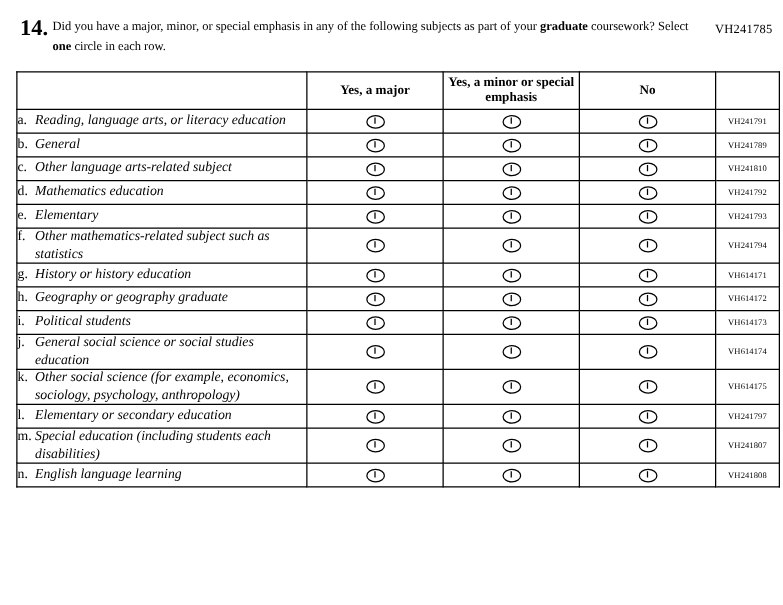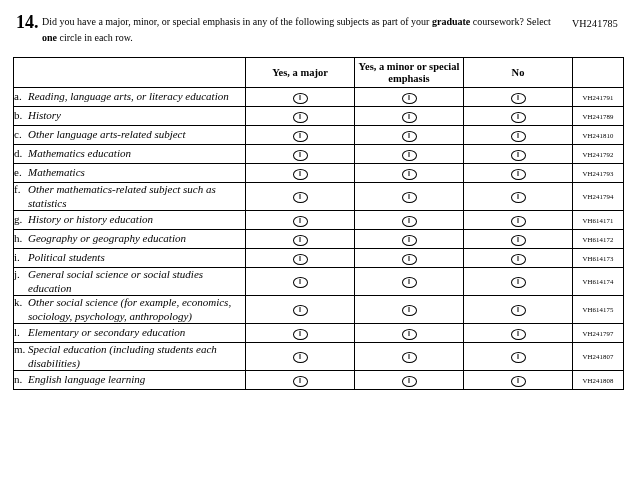--- a/index.html
+++ b/index.html
@@ -176,21 +176,21 @@
         <td class="opt"><span class="bubble"></span></td>
         <td class="opt"><span class="bubble"></span></td>
         <td class="opt"><span class="bubble"></span></td>
         <td class="idcell">VH241791</td>
       </tr>
 
       <tr>
         <td class="item">
           <div class="item-inner">
             <span class="item-letter">b.</span>
-            <span class="item-label">History</span>
+            <span class="item-label">General</span>
           </div>
         </td>
         <td class="opt"><span class="bubble"></span></td>
         <td class="opt"><span class="bubble"></span></td>
         <td class="opt"><span class="bubble"></span></td>
         <td class="idcell">VH241789</td>
       </tr>
 
       <tr>
         <td class="item">
@@ -215,21 +215,21 @@
         <td class="opt"><span class="bubble"></span></td>
         <td class="opt"><span class="bubble"></span></td>
         <td class="opt"><span class="bubble"></span></td>
         <td class="idcell">VH241792</td>
       </tr>
 
       <tr>
         <td class="item">
           <div class="item-inner">
             <span class="item-letter">e.</span>
-            <span class="item-label">Mathematics</span>
+            <span class="item-label">Elementary</span>
           </div>
         </td>
         <td class="opt"><span class="bubble"></span></td>
         <td class="opt"><span class="bubble"></span></td>
         <td class="opt"><span class="bubble"></span></td>
         <td class="idcell">VH241793</td>
       </tr>
 
       <tr>
         <td class="item">
@@ -254,21 +254,21 @@
         <td class="opt"><span class="bubble"></span></td>
         <td class="opt"><span class="bubble"></span></td>
         <td class="opt"><span class="bubble"></span></td>
         <td class="idcell">VH614171</td>
       </tr>
 
       <tr>
         <td class="item">
           <div class="item-inner">
             <span class="item-letter">h.</span>
-            <span class="item-label">Geography or geography education</span>
+            <span class="item-label">Geography or geography graduate</span>
           </div>
         </td>
         <td class="opt"><span class="bubble"></span></td>
         <td class="opt"><span class="bubble"></span></td>
         <td class="opt"><span class="bubble"></span></td>
         <td class="idcell">VH614172</td>
       </tr>
 
       <tr>
         <td class="item">

